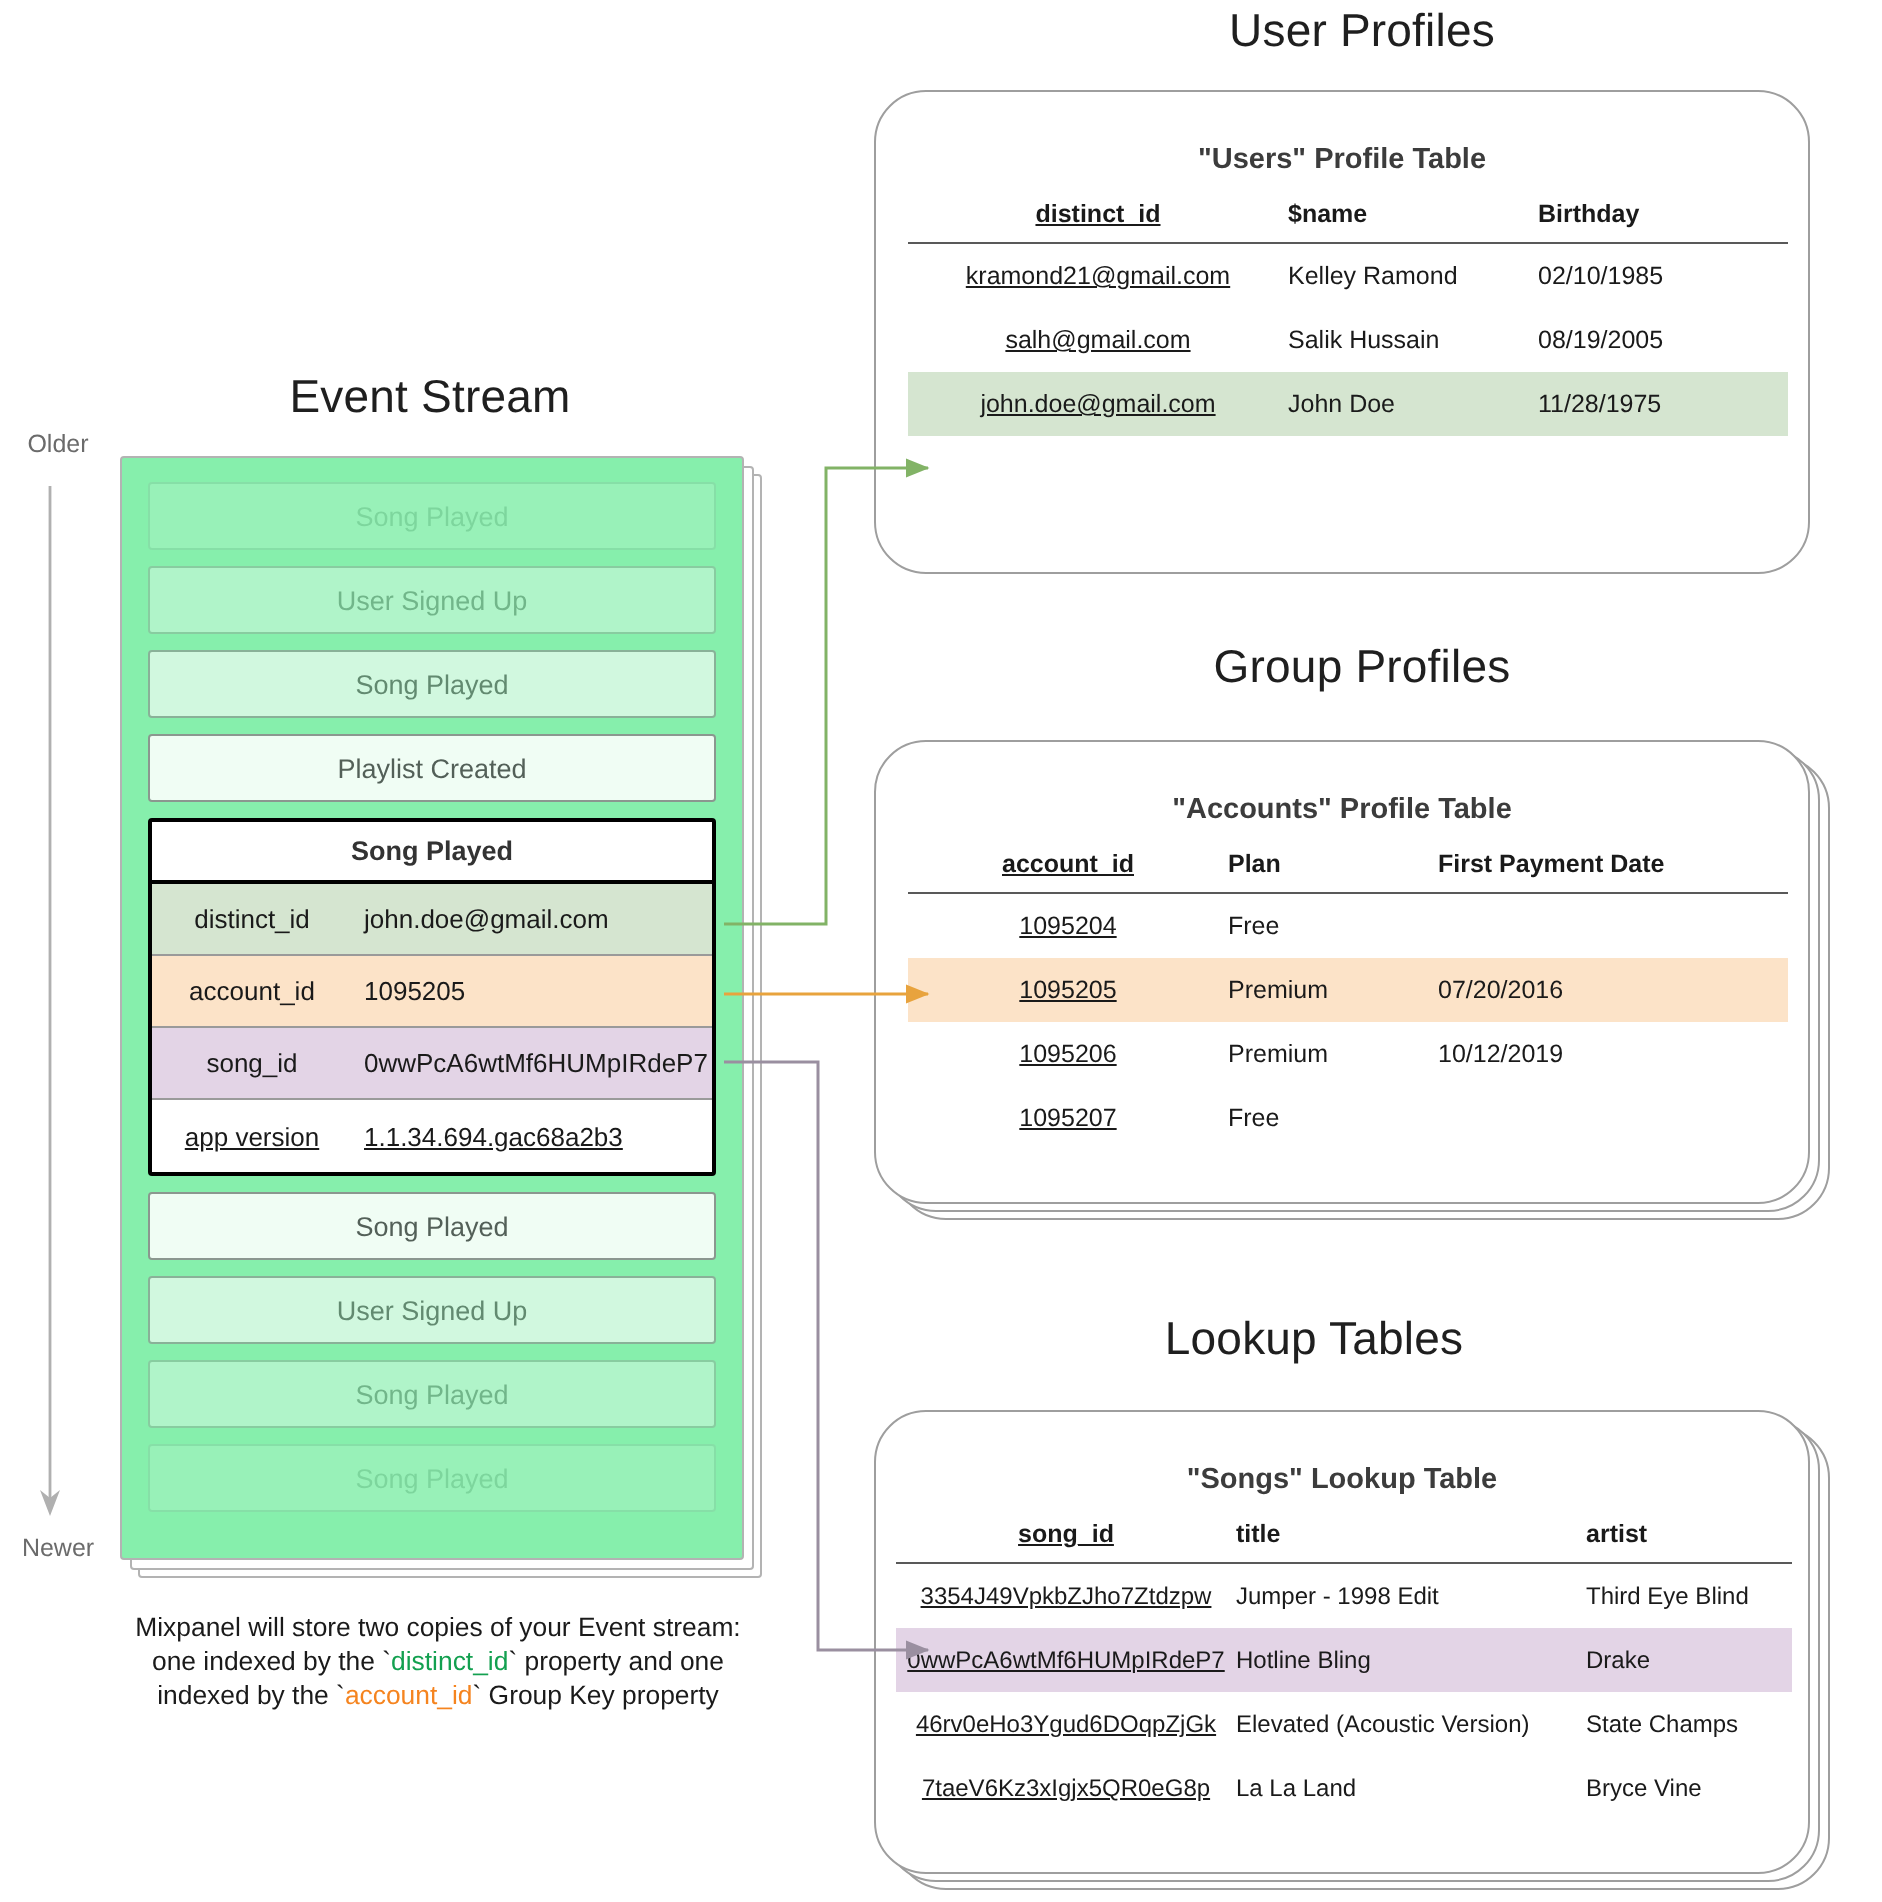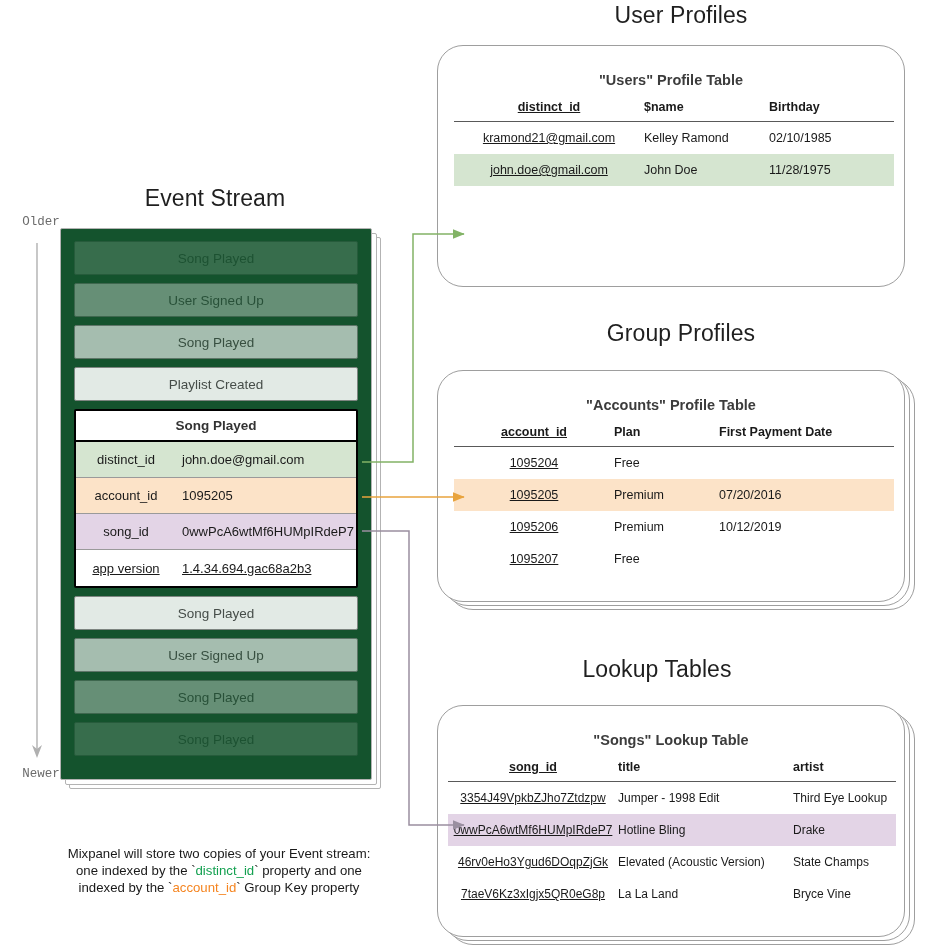--- a/index.html
+++ b/index.html
@@ -28,21 +28,21 @@
   .stack-layer {
     position: absolute;
     border: 1.6px solid #b3b3b3;
     background: #ffffff;
     border-radius: 2px;
   }
   #es-card {
     position: absolute;
     left: 60px; top: 228px; width: 312px; height: 552px;
     border: 1.6px solid #b3b3b3;
-    background: #14532d;
+    background: #86efac;
     border-radius: 2px;
     padding: 12px 13px;
   }
   .ev {
     height: 34px;
     border: 1.4px solid #8c8c8c;
     border-radius: 2px;
     display: flex; align-items: center; justify-content: center;
     font-size: 13.5px;
     color: #4d4d4d;
@@ -76,21 +76,21 @@
   }
   .prop-row:last-child { border-bottom: none; }
   .prop-row .k { width: 100px; text-align: center; flex: none; }
   .prop-row .v { flex: 1; padding-left: 6px; }
   .pr-green  { background: #d5e5d0; }
   .pr-orange { background: #fce3c8; }
   .pr-purple { background: #e3d4e6; }
   .pr-plain  { background: #ffffff; text-decoration: underline; }
 
   
-  #axis { position: absolute; left: 16px; top: 215px; width: 60px; height: 570px; font-family: Liberation Mono, monospace; }
+  #axis { position: absolute; left: 4px; top: 215px; width: 60px; height: 570px; }
   #axis .lbl {
     position: absolute; font-size: 12.5px; color: #6b6b6b; width: 58px; text-align: center;
   }
   #lbl-older { top: 0px; left: -4px; }
   #lbl-newer { top: 552px; left: -4px; }
 
   
   #user-profiles-title  { left: 431px; top: 2px;   width: 500px; }
   #group-profiles-title { left: 431px; top: 320px; width: 500px; }
   #lookup-tables-title  { left: 407px; top: 656px; width: 500px; }
@@ -142,21 +142,20 @@
   tr.hl-purple td { background: #e3d4e6; }
 
   
   #caption {
     position: absolute;
     left: 22px; top: 805px; width: 394px;
     text-align: center;
     font-size: 13.2px;
     line-height: 17px;
     color: #1a1a1a;
-    margin-top: 40px;
   }
   #caption .green  { color: #13a050; }
   #caption .orange { color: #f5841f; }
 
   svg.overlay { position: absolute; left: 0; top: 0; width: 941px; height: 951px; pointer-events: none; }
 </style>
 </head>
 <body>
 
 <div id="root">
@@ -195,21 +194,21 @@
       <div class="prop-row pr-orange">
         <span class="k">account_id</span>
         <span class="v">1095205</span>
       </div>
       <div class="prop-row pr-purple">
         <span class="k">song_id</span>
         <span class="v">0wwPcA6wtMf6HUMpIRdeP7</span>
       </div>
       <div class="prop-row pr-plain">
         <span class="k">app version</span>
-        <span class="v">1.4.34.694.gac68a2b3</span>
+        <span class="v">1.1.34.694.gac68a2b3</span>
       </div>
     </div>
 
     <div>
       <div class="ev f85">Song Played</div>
       <div class="ev f60">User Signed Up</div>
       <div class="ev f35">Song Played</div>
       <div class="ev f15">Song Played</div>
     </div>
   </div>
@@ -222,20 +221,25 @@
         <th class="u c" style="width:190px;"><span>distinct_id</span></th>
         <th style="width:125px;margin-top:44px;"><span>$name</span></th>
         <th><span>Birthday</span></th>
       </tr>
         </thead>
       <tbody>
         <tr>
           <td class="key"><span>kramond21@gmail.com</span></td>
           <td>Kelley Ramond</td>
           <td>02/10/1985</td>
+        </tr>
+        <tr>
+          <td class="key"><span>salh@gmail.com</span></td>
+          <td>Salik Hussain</td>
+          <td>08/19/2005</td>
         </tr>
         <tr class="hl-green">
           <td class="key"><span>john.doe@gmail.com</span></td>
           <td>John Doe</td>
           <td>11/28/1975</td>
         </tr>
       </tbody>
     </table>
   </div>
 
@@ -285,21 +289,21 @@
           <tr>
         <th class="u c" style="width:170px;"><span>song_id</span></th>
         <th style="width:175px;"><span>title</span></th>
         <th><span>artist</span></th>
       </tr>
         </thead>
       <tbody>
         <tr>
           <td class="key"><span>3354J49VpkbZJho7Ztdzpw</span></td>
           <td>Jumper - 1998 Edit</td>
-          <td>Third Eye Lookup</td>
+          <td>Third Eye Blind</td>
         </tr>
         <tr class="hl-purple">
           <td class="key"><span>0wwPcA6wtMf6HUMpIRdeP7</span></td>
           <td>Hotline Bling</td>
           <td>Drake</td>
         </tr>
         <tr>
           <td class="key"><span>46rv0eHo3Ygud6DOqpZjGk</span></td>
           <td>Elevated (Acoustic Version)</td>
           <td>State Champs</td>

